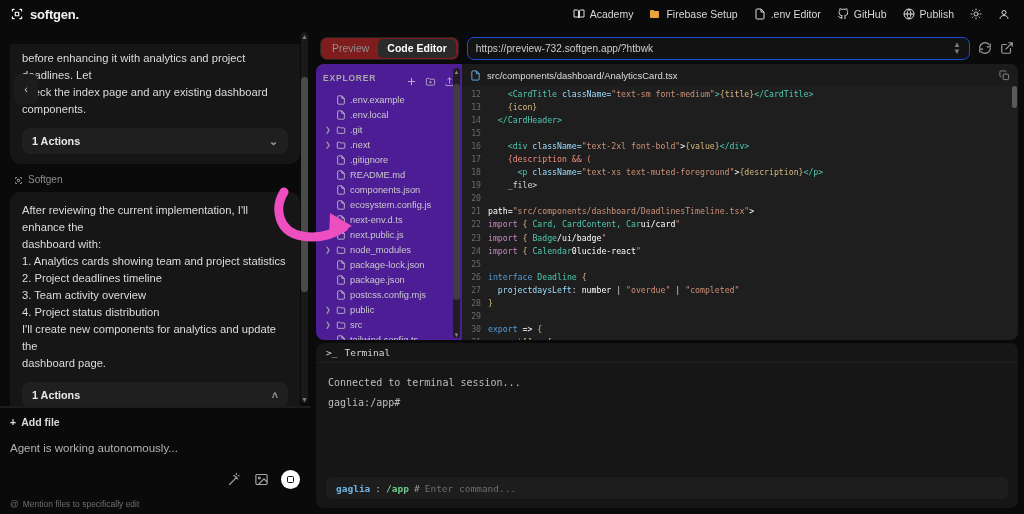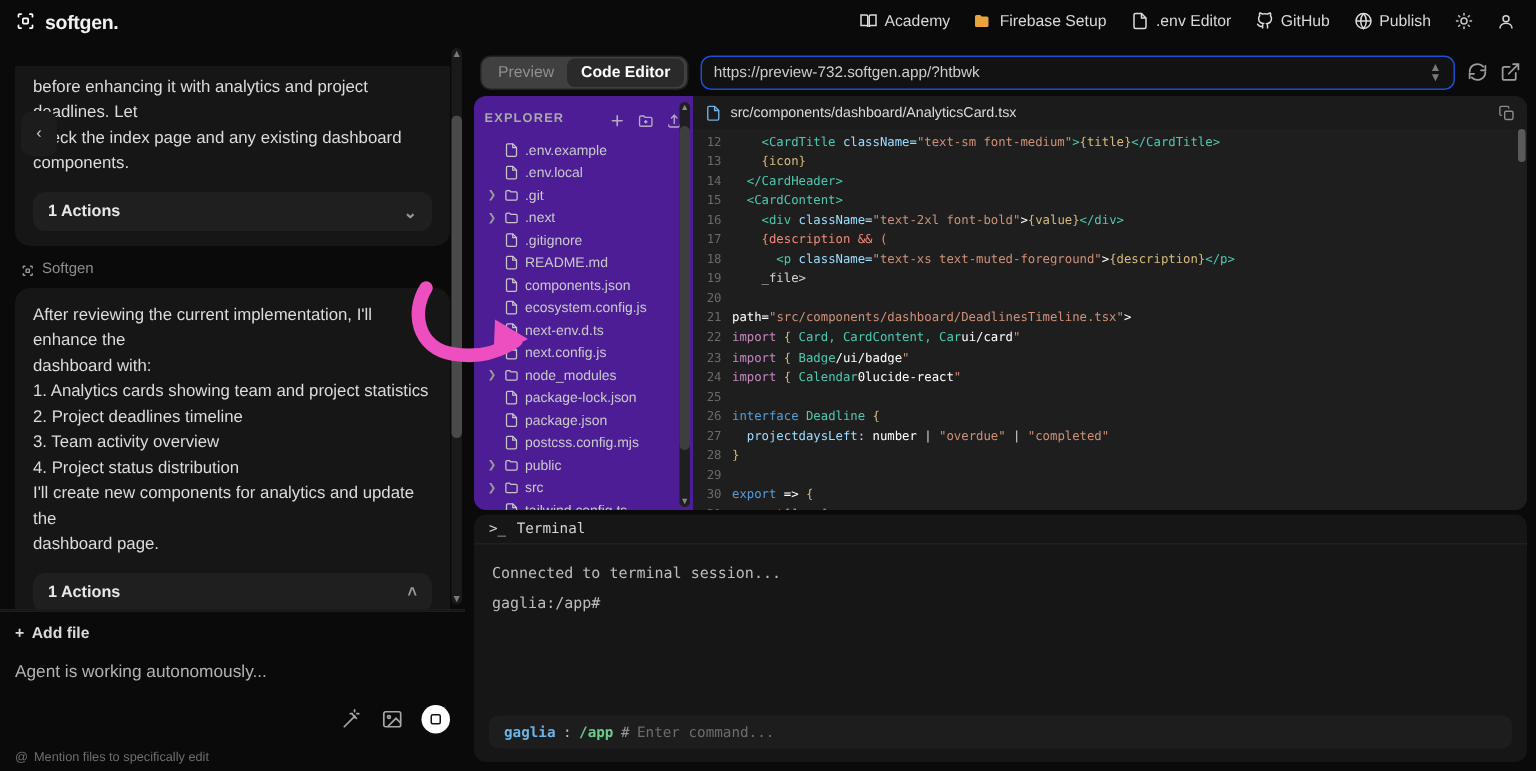--- a/index.html
+++ b/index.html
@@ -83,21 +83,21 @@
   .back-btn {
     position: absolute; left: 14px; top: 46px; width: 24px; height: 30px;
     background: #1c1c1c; border-radius: 7px; display: flex; align-items: center;
     justify-content: center; color: #cfcfcf; font-size: 11px; cursor: pointer; z-index: 6;
   }
 
   
   .workspace { flex: 1; min-width: 0; display: flex; flex-direction: column; background: #0a0a0a; padding: 6px 4px 6px 4px; }
   .ws-toolbar { height: 28px; display: flex; align-items: center; gap: 8px; padding: 0 6px 0 6px; }
   .seg {
-    display: flex; align-items: center; background: #404040; border: 1px solid #232323;
+    display: flex; align-items: center; background: #7f1d1d; border: 1px solid #232323;
     border-radius: 7px; padding: 2px; height: 23px;
   }
   .seg-btn { font-size: 10.5px; padding: 0 9px; height: 19px; line-height: 19px; border-radius: 5px; color: #8f8f8f; cursor: pointer; }
   .seg-btn.active { background: #2a2a2a; color: #ffffff; font-weight: 700; }
   .urlbar {
     flex: 1; height: 23px; background: #121212; border: 1px solid #1d4ed8;
     border-radius: 7px; display: flex; align-items: center; padding: 0 8px;
     font-size: 10.2px; color: #cdcdcd; min-width: 0;
   }
   .urlbar .stepper { margin-left: auto; color: #7a7a7a; font-size: 8px; line-height: 7px; text-align:center; }
@@ -473,21 +473,21 @@
                     <path d="M14 2v6h6"></path>
                   </svg></span>
                 <span>next-env.d.ts</span>
               </div>
               <div class="tree-row">
                 <span class="caret blank">❯</span>
                 <span class="ficon"><svg width="10" height="10" viewBox="0 0 24 24" fill="none" stroke="#c8c8c8" stroke-width="2">
                     <path d="M14 2H6a2 2 0 0 0-2 2v16a2 2 0 0 0 2 2h12a2 2 0 0 0 2-2V8z"></path>
                     <path d="M14 2v6h6"></path>
                   </svg></span>
-                <span>next.config.js</span>
+                <span>next.public.js</span>
               </div>
               <div class="tree-row">
                 <span class="caret">❯</span>
                 <span class="ficon"><svg width="10" height="10" viewBox="0 0 24 24" fill="none" stroke="#c8c8c8" stroke-width="2">
                     <path d="M3 7a2 2 0 0 1 2-2h4l2 2h8a2 2 0 0 1 2 2v9a2 2 0 0 1-2 2H5a2 2 0 0 1-2-2z"></path>
                   </svg></span>
                 <span>node_modules</span>
               </div>
               <div class="tree-row">
                 <span class="caret blank">❯</span>
@@ -559,21 +559,21 @@
                 </svg>
             </span>
           </div>
           <div class="code-body" id="code-body">
             <div class="code-vscroll">
                 <div class="thumb"></div>
               </div>
           <div class="code-line"><span class="gutter">12</span><span class="code-text"><span class="t-plain">    </span><span class="t-tag">&lt;CardTitle</span><span class="t-attr"> className=</span><span class="t-str">"text-sm font-medium"</span><span class="t-tag">&gt;</span><span class="t-brace">{title}</span><span class="t-tag">&lt;/CardTitle&gt;</span></span></div>
               <div class="code-line"><span class="gutter">13</span><span class="code-text"><span class="t-plain">    </span><span class="t-brace">{icon}</span></span></div>
               <div class="code-line"><span class="gutter">14</span><span class="code-text"><span class="t-plain">  </span><span class="t-tag">&lt;/CardHeader&gt;</span></span></div>
-              <div class="code-line"><span class="gutter">15</span><span class="code-text"><span class="t-plain">  </span><span class="t-tag">&lt;CardContent&gt;</span></span></div>
+              <div class="code-line"><span class="gutter">15</span></div>
               <div class="code-line"><span class="gutter">16</span><span class="code-text"><span class="t-plain">    </span><span class="t-tag">&lt;div</span><span class="t-attr"> className=</span><span class="t-str">"text-2xl font-bold"</span><span class="t-white">&gt;</span><span class="t-brace">{value}</span><span class="t-tag">&lt;/div&gt;</span></span></div>
               <div class="code-line"><span class="gutter">17</span><span class="code-text"><span class="t-plain">    </span><span class="t-red">{description &amp;&amp; (</span></span></div>
               <div class="code-line"><span class="gutter">18</span><span class="code-text"><span class="t-plain">      </span><span class="t-tag">&lt;p</span><span class="t-attr"> className=</span><span class="t-str">"text-xs text-muted-foreground"</span><span class="t-white">&gt;</span><span class="t-brace">{description}</span><span class="t-tag">&lt;/p&gt;</span></span></div>
               <div class="code-line"><span class="gutter">19</span><span class="code-text"><span class="t-plain">    _file&gt;</span></span></div>
               <div class="code-line"><span class="gutter">20</span><span class="code-text"><span class="t-plain"></span></span></div>
               <div class="code-line"><span class="gutter">21</span><span class="code-text"><span class="t-white">path=</span><span class="t-str">"src/components/dashboard/DeadlinesTimeline.tsx"</span><span class="t-white">&gt;</span></span></div>
               <div class="code-line"><span class="gutter">22</span><span class="code-text"><span class="t-kw2">import</span><span class="t-brace"> { </span><span class="t-type">Card, CardContent, Car</span><span class="t-white">ui/card</span><span class="t-str">"</span></span></div>
               <div class="code-line"><span class="gutter">23</span><span class="code-text"><span class="t-kw2">import</span><span class="t-brace"> { </span><span class="t-type">Badge</span><span class="t-white">/ui/badge</span><span class="t-str">"</span></span></div>
               <div class="code-line"><span class="gutter">24</span><span class="code-text"><span class="t-kw2">import</span><span class="t-brace"> { </span><span class="t-type">Calendar</span><span class="t-white">0lucide-react</span><span class="t-str">"</span></span></div>
               <div class="code-line"><span class="gutter">25</span><span class="code-text"><span class="t-plain"></span></span></div>

